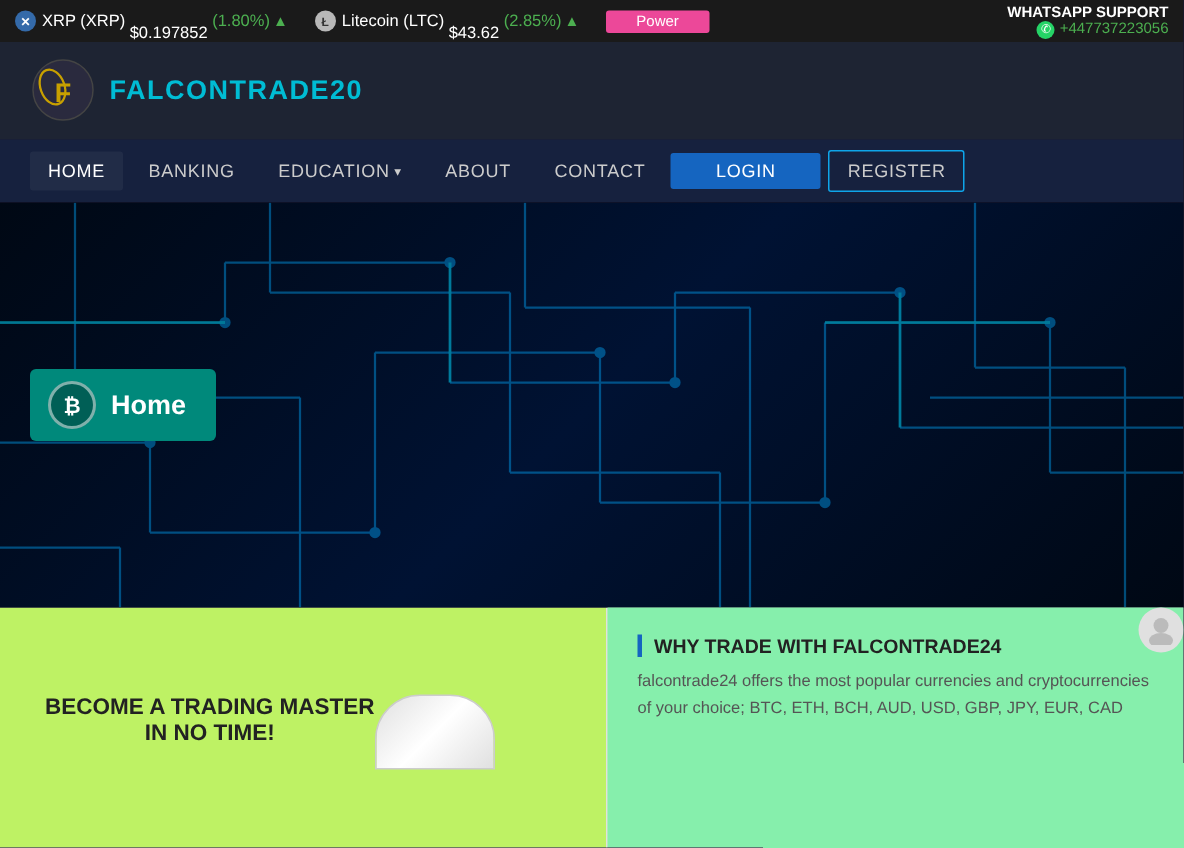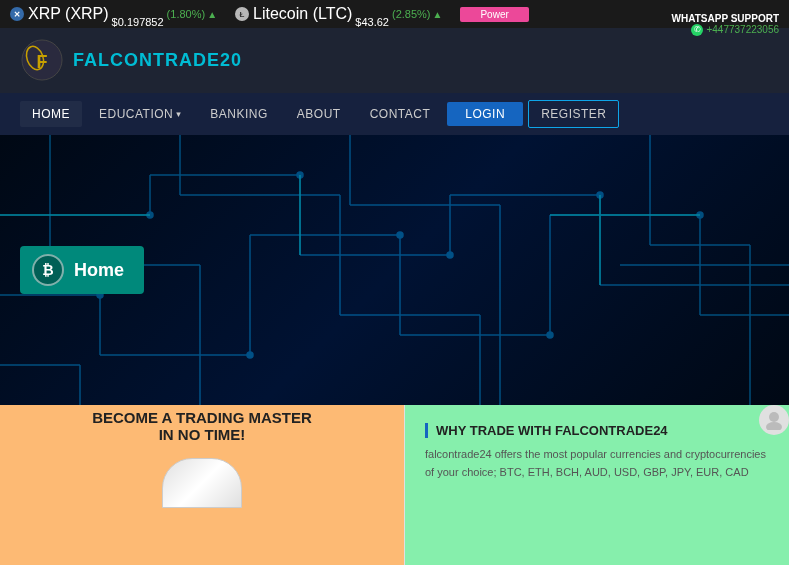--- a/index.html
+++ b/index.html
@@ -28,37 +28,37 @@
       border-radius: 50%;
       display: inline-flex;
       align-items: center;
       justify-content: center;
       margin-right: 4px;
       font-size: 8px;
       font-weight: bold;
     }
     .xrp-icon { background: #346aa9; color: #fff; }
     .ltc-icon { background: #b8b8b8; color: #333; }
-    .ticker-name { color: #fff; font-size: 16px; }
+    .ticker-name { color: #fff; font-size: 11px; }
     .ticker-price { color: #fff; margin-left: 3px; font-size: 11px; margin-top: 16px; }
     .ticker-change-up { color: #4caf50; margin-left: 3px; font-size: 11px; }
     .ticker-arrow-up { color: #4caf50; margin-left: 2px; font-size: 10px; }
     .power-btn {
       background: #ec4899;
       color: #fff;
       border: none;
       font-size: 10px;
       padding: 2px 20px;
       cursor: pointer;
       border-radius: 2px;
     }
     .whatsapp-support {
       position: absolute;
       right: 10px;
-      top: 10px;
+      top: 0;
       height: 100%;
       display: flex;
       flex-direction: column;
       justify-content: center;
       align-items: flex-end;
       font-size: 10px;
       color: #fff;
     }
     .whatsapp-support .ws-label { font-size: 10px; font-weight: bold; color: #fff; }
     .whatsapp-support .ws-number { color: #4caf50; font-size: 10px; display: flex; align-items: center; gap: 3px; }
@@ -118,21 +118,21 @@
       letter-spacing: 0.5px;
       border-radius: 2px;
       display: flex;
       align-items: center;
       gap: 3px;
     }
     .nav-item.active { color: #fff; background: rgba(255,255,255,0.05); }
     .nav-item.login-btn {
       background: #1565c0;
       color: #fff;
-      padding: 5px 18px;
+      padding: 5px 30px;
     }
     .nav-item.register-btn {
       background: transparent;
       color: #ccc;
       border: 1px solid #0ea5e9;
     }
     .dropdown-arrow { font-size: 9px; }
 
     
     #hero {
@@ -189,25 +189,25 @@
 
     
     #content {
       display: flex;
       background: #f5f5f5;
       height: calc(565px - 28px - 65px - 42px - 270px);
       min-height: 160px;
     }
     .content-left {
       flex: 1;
-      background: #fdba74;
-      padding: 4px 30px;
+      background: #bef264;
+      padding: 24px 30px;
       border-right: 1px solid #e0e0e0;
       display: flex;
-      flex-direction: column;
+      flex-direction: row;
       align-items: center;
     }
     .content-left h2 {
       font-size: 15px;
       font-weight: 900;
       color: #222;
       text-align: center;
       margin-bottom: 10px;
       text-transform: uppercase;
     }
@@ -289,25 +289,25 @@
       <ellipse cx="15" cy="20" rx="8" ry="12" fill="none" stroke="#c8a000" stroke-width="1.5" transform="rotate(-20 15 20)"></ellipse>
     </svg>
     <span class="logo-text">
       <span>FALCONTRADE</span><span style="color:#00bcd4">20</span>
     </span>
   </div>
 </div>
 
 <nav id="nav">
   <a class="nav-item active">HOME</a>
+  <a class="nav-item">BANKING</a>
   <a class="nav-item">
     <span>EDUCATION</span>
     <span class="dropdown-arrow">▾</span>
   </a>
-  <a class="nav-item">BANKING</a>
   <a class="nav-item">ABOUT</a>
   <a class="nav-item">CONTACT</a>
   <a class="nav-item login-btn">LOGIN</a>
   <a class="nav-item register-btn">REGISTER</a>
 </nav>
 
 <div id="hero">
   <div class="hero-bg"></div>
   <div class="circuit-overlay">
     <svg viewBox="0 0 789 270" preserveAspectRatio="xMidYMid slice">

